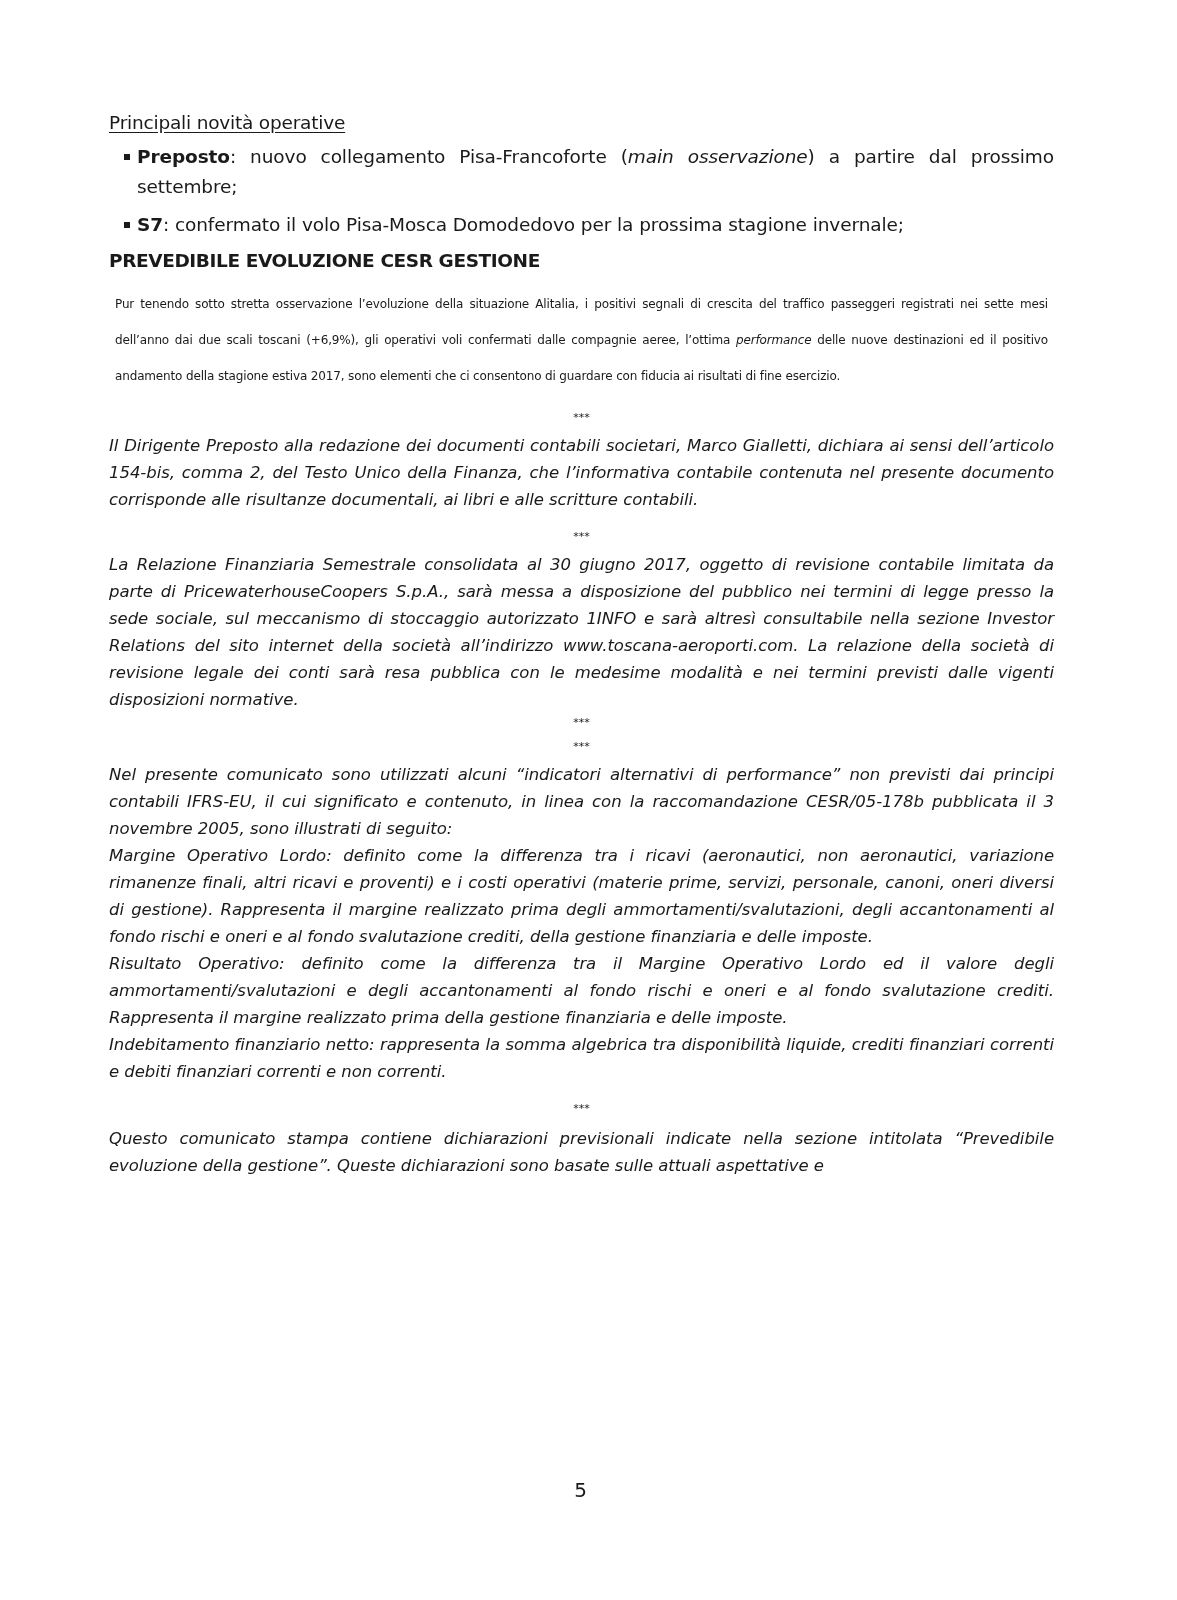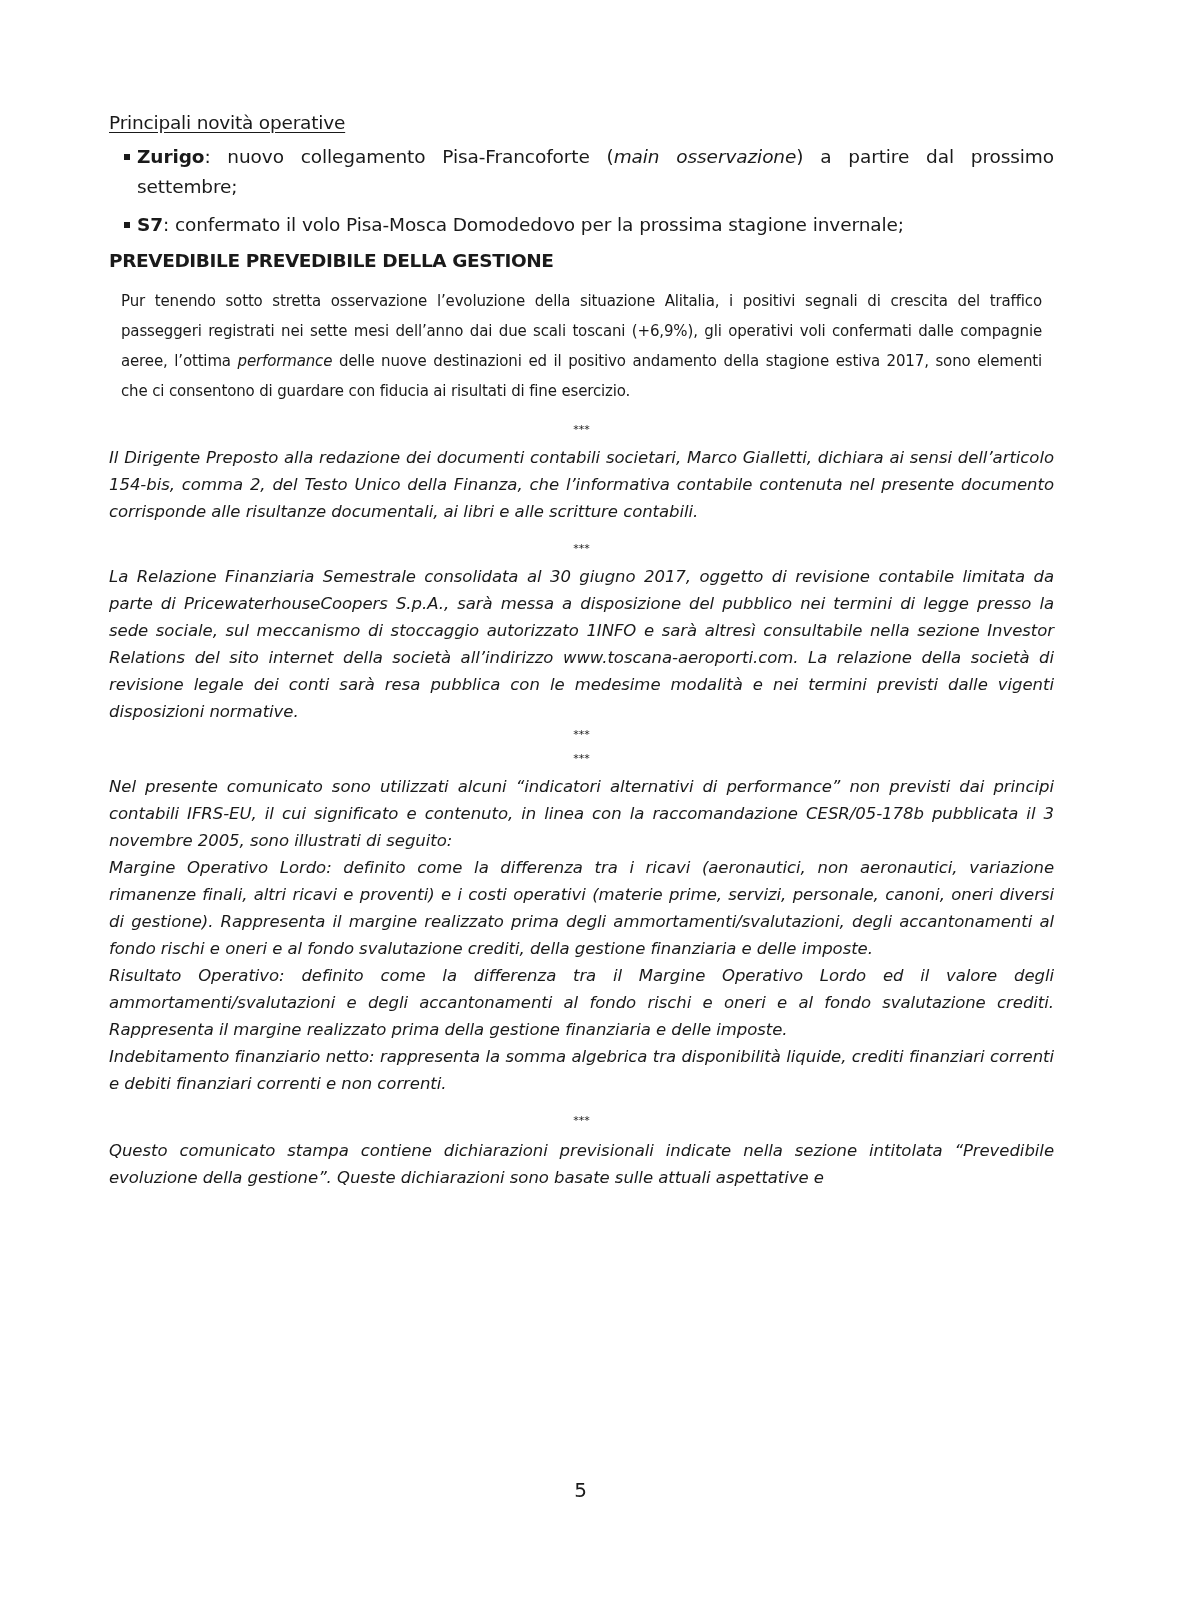--- a/index.html
+++ b/index.html
@@ -49,24 +49,24 @@
     }
     ul.bullets li b { font-weight: bold; }
     h2.section-title {
       font-size: 18.5px;
       font-weight: bold;
       margin: 8px 0 12px 0;
       letter-spacing: -0.4px;
       line-height: 26px;
     }
     p.body {
-      font-size: 15px;
-      line-height: 30px;
+      font-size: 12px;
+      line-height: 36px;
       text-align: justify;
-      margin: 12px;
+      margin: 6px;
       letter-spacing: -0.15px;
     }
     .sep {
       text-align: center;
       font-size: 11px;
       line-height: 20px;
       letter-spacing: 0px;
     }
     p.it {
       font-style: italic;
@@ -87,28 +87,28 @@
   </style>
 </head>
 <body>
 
 <div class="page">
 
   <div class="subheading">Principali novità operative</div>
 
   <ul class="bullets">
     <li>
-      <span class="bullet"></span><b>Zurigo</b><span>: nuovo collegamento Pisa-Francoforte (</span><i>main osservazione</i><span>) a partire dal prossimo settembre;</span>
+      <span class="bullet"></span><b>Preposto</b><span>: nuovo collegamento Pisa-Francoforte (</span><i>main osservazione</i><span>) a partire dal prossimo settembre;</span>
     </li>
     <li>
       <span class="bullet"></span><b>S7</b><span>: confermato il volo Pisa-Mosca Domodedovo per la prossima stagione invernale;</span>
     </li>
   </ul>
 
-  <h2 class="section-title">PREVEDIBILE PREVEDIBILE DELLA GESTIONE</h2>
+  <h2 class="section-title">PREVEDIBILE EVOLUZIONE CESR GESTIONE</h2>
 
   <p class="body"><span>Pur tenendo sotto stretta osservazione l’evoluzione della situazione Alitalia, i positivi segnali di crescita del traffico passeggeri registrati nei sette mesi dell’anno dai due scali toscani (+6,9%), gli operativi voli confermati dalle compagnie aeree, l’ottima </span><i>performance</i><span> delle nuove destinazioni ed il positivo andamento della stagione estiva 2017, sono elementi che ci consentono di guardare con fiducia ai risultati di fine esercizio.</span></p>
 
   <div class="sep" style="margin-top:14px;margin-bottom:4px;">***</div>
 
   <p class="it">Il Dirigente Preposto alla redazione dei documenti contabili societari, Marco Gialletti, dichiara ai sensi dell’articolo 154-bis, comma 2, del Testo Unico della Finanza, che l’informativa contabile contenuta nel presente documento corrisponde alle risultanze documentali, ai libri e alle scritture contabili.</p>
 
   <div class="sep" style="margin-top:14px;margin-bottom:4px;">***</div>
 
   <p class="it">La Relazione Finanziaria Semestrale consolidata al 30 giugno 2017, oggetto di revisione contabile limitata da parte di PricewaterhouseCoopers S.p.A., sarà messa a disposizione del pubblico nei termini di legge presso la sede sociale, sul meccanismo di stoccaggio autorizzato 1INFO e sarà altresì consultabile nella sezione Investor Relations del sito internet della società all’indirizzo www.toscana-aeroporti.com. La relazione della società di revisione legale dei conti sarà resa pubblica con le medesime modalità e nei termini previsti dalle vigenti disposizioni normative.</p>

